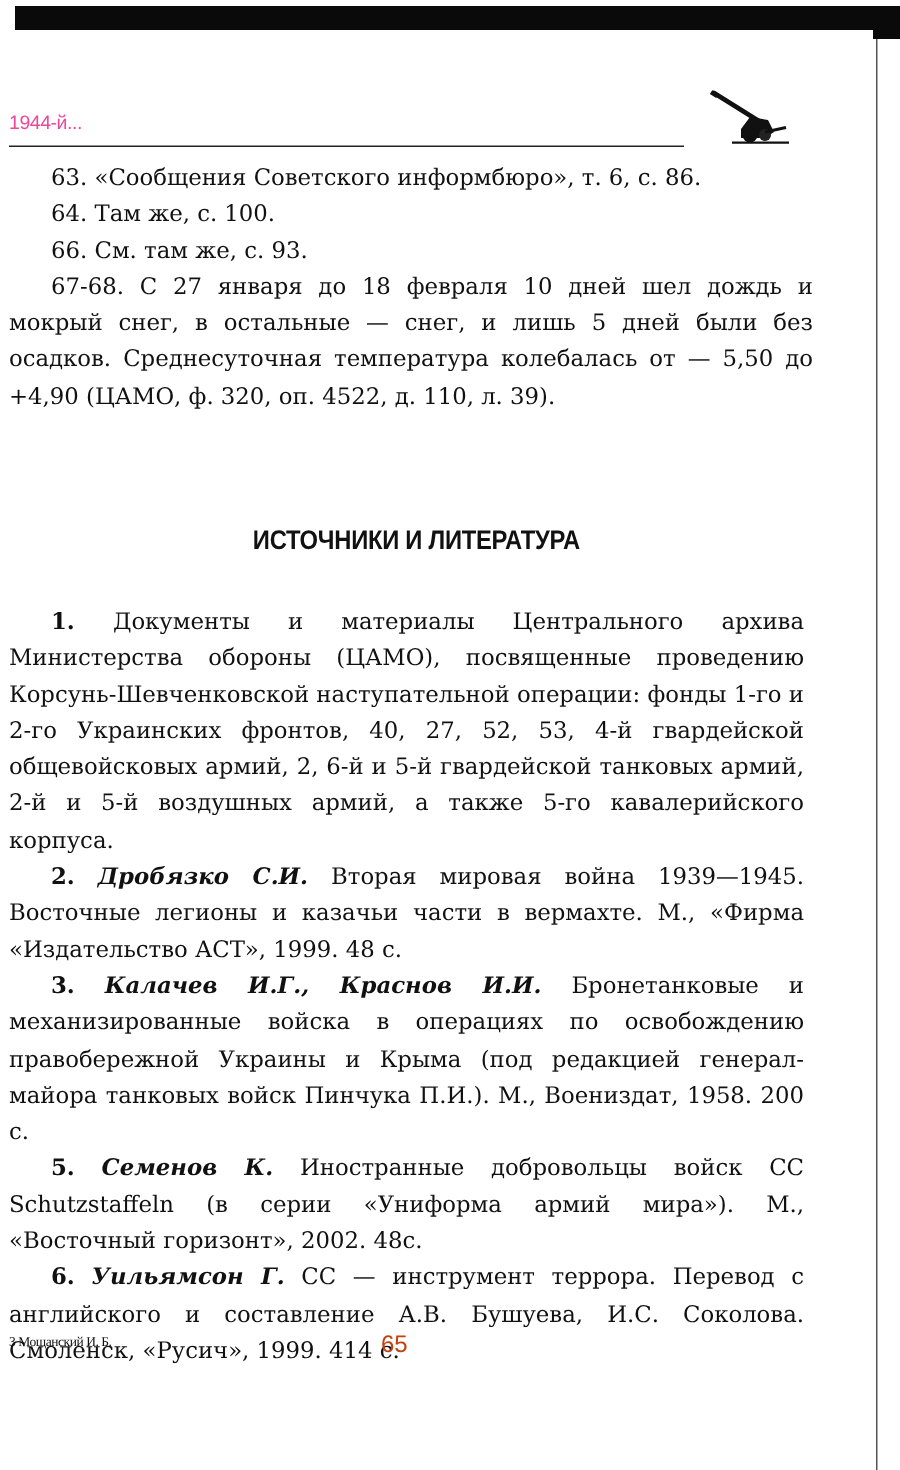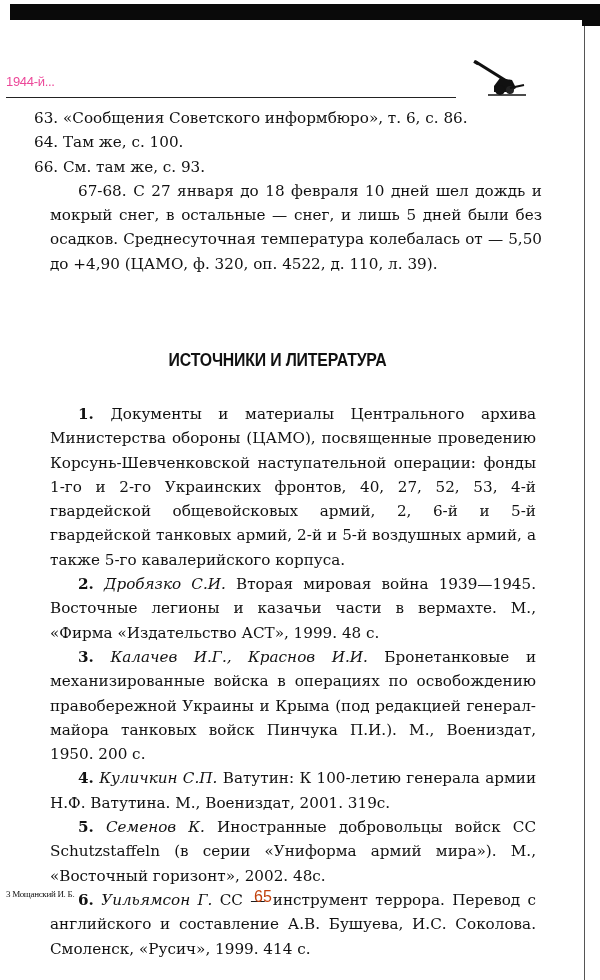--- a/index.html
+++ b/index.html
@@ -97,27 +97,27 @@
       position: absolute;
       left: 6px;
       top: 402px;
       width: 530px;
       font-size: 15.2px;
       line-height: 24.3px;
     }
     .ref {
       text-align: justify;
       text-align-last: left;
-      margin-left: 44px;
     }
     .ref .num {
       font-weight: bold;
     }
     .ref .author {
       font-style: italic;
+      font-weight: bold;
     }
     .footer-sig {
       position: absolute;
       left: 6px;
       top: 889px;
       font-family: Liberation Serif, serif;
       font-size: 9px;
       letter-spacing: -0.3px;
       color: #111;
     }
@@ -165,26 +165,21 @@
     <span>Документы и материалы Центрального архива Министерства обороны (ЦАМО), посвященные проведению Корсунь-Шевченковской наступательной операции: фонды 1-го и 2-го Украинских фронтов, 40, 27, 52, 53, 4-й гвардейской общевойсковых армий, 2, 6-й и 5-й гвардейской танковых армий, 2-й и 5-й воздушных армий, а также 5-го кавалерийского корпуса.</span>
   </div>
   <div class="ref" style="text-indent:28px;">
     <span class="num">2.</span>
     <span class="author">Дробязко С.И.</span>
     <span>Вторая мировая война 1939—1945. Восточные легионы и казачьи части в вермахте. М., «Фирма «Издательство АСТ», 1999. 48 с.</span>
   </div>
   <div class="ref" style="text-indent:28px;">
     <span class="num">3.</span>
     <span class="author">Калачев И.Г., Краснов И.И.</span>
-    <span>Бронетанковые и механизированные войска в операциях по освобождению правобережной Украины и Крыма (под редакцией генерал-майора танковых войск Пинчука П.И.). М., Воениздат, 1950. 200 с.</span>
-  </div>
-  <div class="ref" style="text-indent:28px;">
-    <span class="num">4.</span>
-    <span class="author">Куличкин С.П.</span>
-    <span>Ватутин: К 100-летию генерала армии Н.Ф. Ватутина. М., Воениздат, 2001. 319с.</span>
+    <span>Бронетанковые и механизированные войска в операциях по освобождению правобережной Украины и Крыма (под редакцией генерал-майора танковых войск Пинчука П.И.). М., Воениздат, 1958. 200 с.</span>
   </div>
   <div class="ref" style="text-indent:28px;">
     <span class="num">5.</span>
     <span class="author">Семенов К.</span>
     <span>Иностранные добровольцы войск СС Schutzstaffeln (в серии «Униформа армий мира»). М., «Восточный горизонт», 2002. 48с.</span>
   </div>
   <div class="ref" style="text-indent:28px;">
     <span class="num">6.</span>
     <span class="author">Уильямсон Г.</span>
     <span>СС — инструмент террора. Перевод с английского и составление А.В. Бушуева, И.С. Соколова. Смоленск, «Русич», 1999. 414 с.</span>

